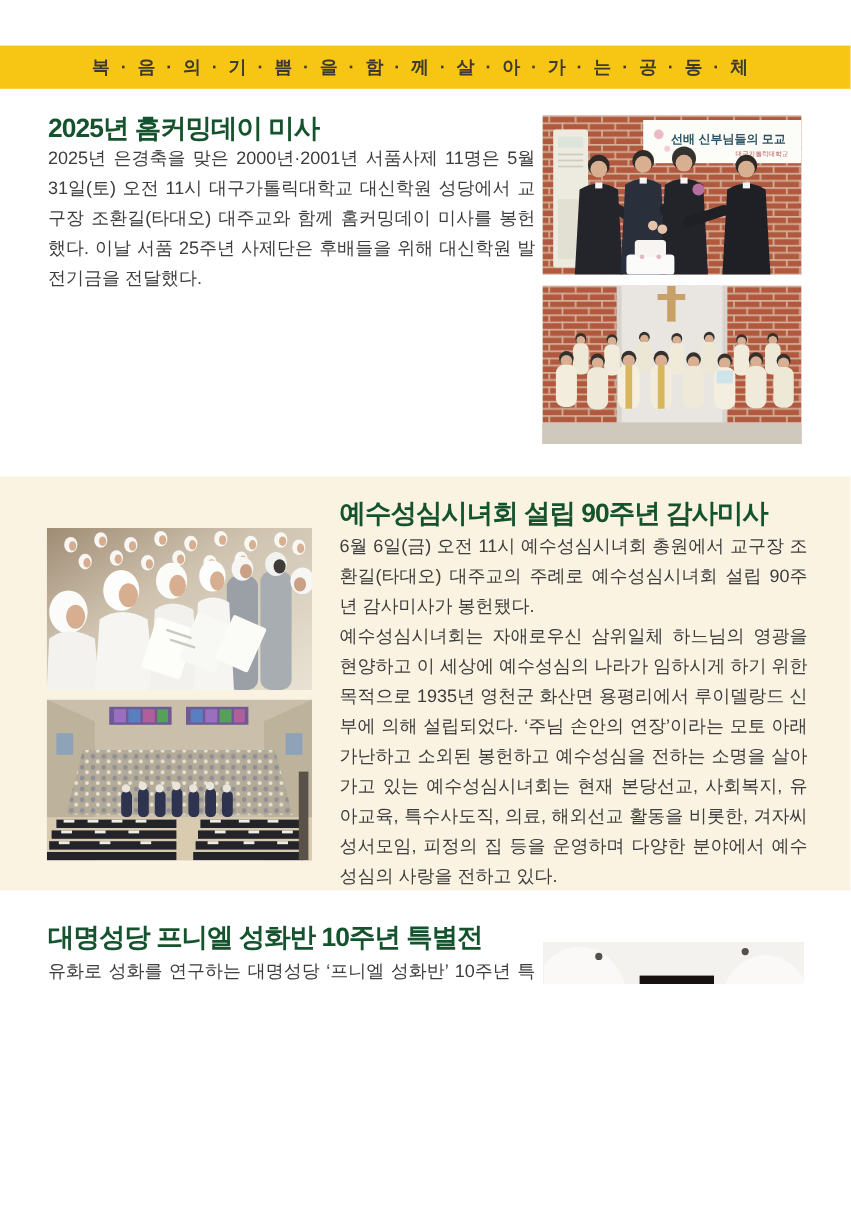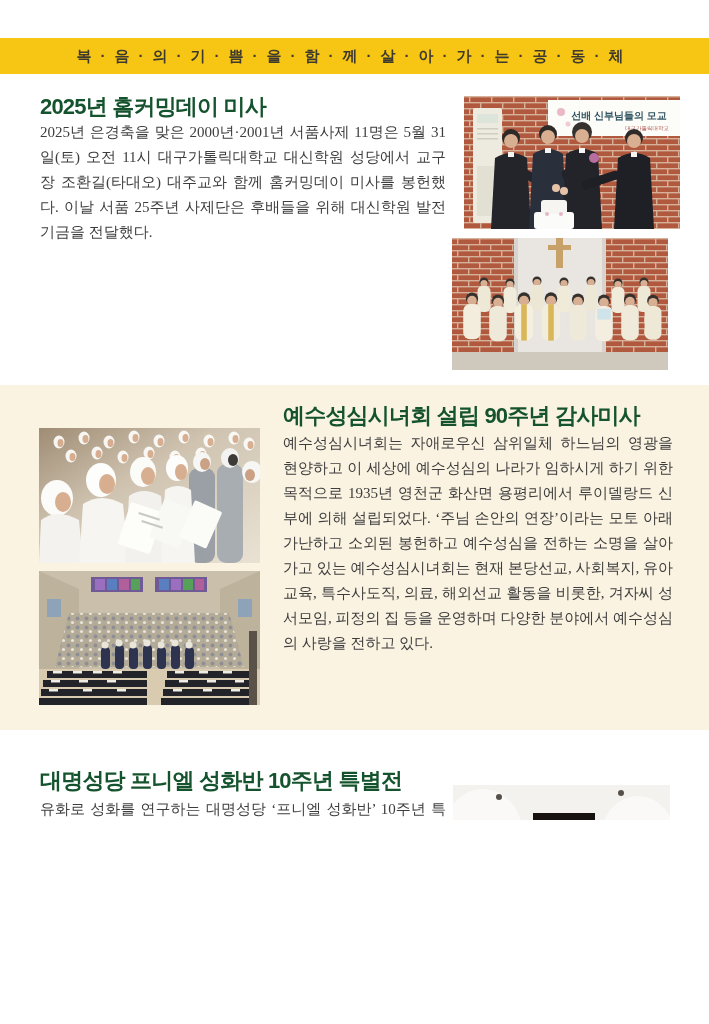--- a/index.html
+++ b/index.html
@@ -7,45 +7,45 @@
   body { font-family:"Liberation Sans", sans-serif; }
   .page { position:relative; width:709px; height:820px; background:#ffffff; overflow:hidden; margin:0 auto; }
 
   .banner { position:absolute; left:0; top:38px; width:709px; height:36px;
             background:#F7C513; display:flex; align-items:center; justify-content:center; }
   .banner span { font-size:15px; font-weight:bold; color:#3E3A2E; letter-spacing:9px; white-space:nowrap; }
 
   .article-title { position:absolute; font-size:22px; font-weight:bold; color:#14532d;
                    letter-spacing:-0.8px; white-space:nowrap; }
   .article-body { position:absolute; font-size:15px; line-height:25px; color:#3D3D3D;
-                  text-align:justify; word-break:break-all;font-family:Liberation Serif, serif; }
+                  text-align:justify; word-break:break-all; }
   .article-body p + p { margin-top:0; }
 
   .photo { position:absolute; overflow:hidden; background:#ddd; }
   .photo svg { display:block; width:100%; height:100%; }
 
-  .cream { position:absolute; left:0; top:385px; width:709px; height:345px; background:#FAF3E2; }
+  .cream { position:absolute; left:0; top:397px; width:709px; height:345px; background:#FAF3E2; }
 
   .footer { position:absolute; top:964px; right:37px; font-size:15px; font-weight:bold; color:#1a1a1a; }
 </style>
 </head>
 <body>
 
 <div class="page">
 
   <div class="banner">
     <span>복·음·의·기·쁨·을·함·께·살·아·가·는·공·동·체</span>
   </div>
 
   <div class="article-title" style="left:40px; top:92px;">2025년 홈커밍데이 미사</div>
   <div class="article-body" style="left:40px; top:120px; width:406px;">
     <p>2025년 은경축을 맞은 2000년·2001년 서품사제 11명은 5월 31일(토) 오전 11시 대구가톨릭대학교 대신학원 성당에서 교구장 조환길(타대오) 대주교와 함께 홈커밍데이 미사를 봉헌했다. 이날 서품 25주년 사제단은 후배들을 위해 대신학원 발전기금을 전달했다.</p>
   </div>
 
-  <div class="photo" style="left:452px; top:96px; width:216px; height:133px;margin-left:12px;">
+  <div class="photo" style="left:452px; top:96px; width:216px; height:133px;">
     <svg viewBox="0 0 216 133">
       <defs>
         <pattern id="brk" width="22" height="12" patternUnits="userSpaceOnUse">
           <rect width="22" height="12" fill="#b0593e"></rect>
           <rect width="22" height="1.4" y="0" fill="#d6b19a"></rect>
           <rect width="22" height="1.4" y="6" fill="#d6b19a"></rect>
           <rect width="1.4" height="6" x="5" y="0" fill="#d6b19a"></rect>
           <rect width="1.4" height="6" x="16" y="6" fill="#d6b19a"></rect>
         </pattern>
       </defs>
@@ -166,20 +166,21 @@
         <g transform="translate(201,64) scale(1.3)">
             <use href="#prb" fill="#eee8d6"></use>
           </g>
       </g>
     </svg>
   </div>
 
   <div class="cream">
     <div class="article-title" style="left:283px; top:16px;">예수성심시녀회 설립 90주년 감사미사</div>
     <div class="article-body" style="left:283px; top:46px; width:390px;">
+      <p>6월 6일(금) 오전 11시 예수성심시녀회 총원에서 교구장 조환길(타대오) 대주교의 주례로 예수성심시녀회 설립 90주년 감사미사가 봉헌됐다.</p>
       <p>예수성심시녀회는 자애로우신 삼위일체 하느님의 영광을 현양하고 이 세상에 예수성심의 나라가 임하시게 하기 위한 목적으로 1935년 영천군 화산면 용평리에서 루이델랑드 신부에 의해 설립되었다. ‘주님 손안의 연장’이라는 모토 아래 가난하고 소외된 봉헌하고 예수성심을 전하는 소명을 살아가고 있는 예수성심시녀회는 현재 본당선교, 사회복지, 유아교육, 특수사도직, 의료, 해외선교 활동을 비롯한, 겨자씨 성서모임, 피정의 집 등을 운영하며 다양한 분야에서 예수성심의 사랑을 전하고 있다.</p>
     </div>
 
     <div class="photo" style="left:39px; top:43px; width:221px; height:135px;">
       <svg viewBox="0 0 221 135">
         <defs>
           <linearGradient id="gC" x1="0" y1="0" x2="1" y2="1">
             <stop offset="0" stop-color="#9f8c74"></stop>
               <stop offset="0.4" stop-color="#cfc3b0"></stop>
             <stop offset="1" stop-color="#e9e2d4"></stop>

